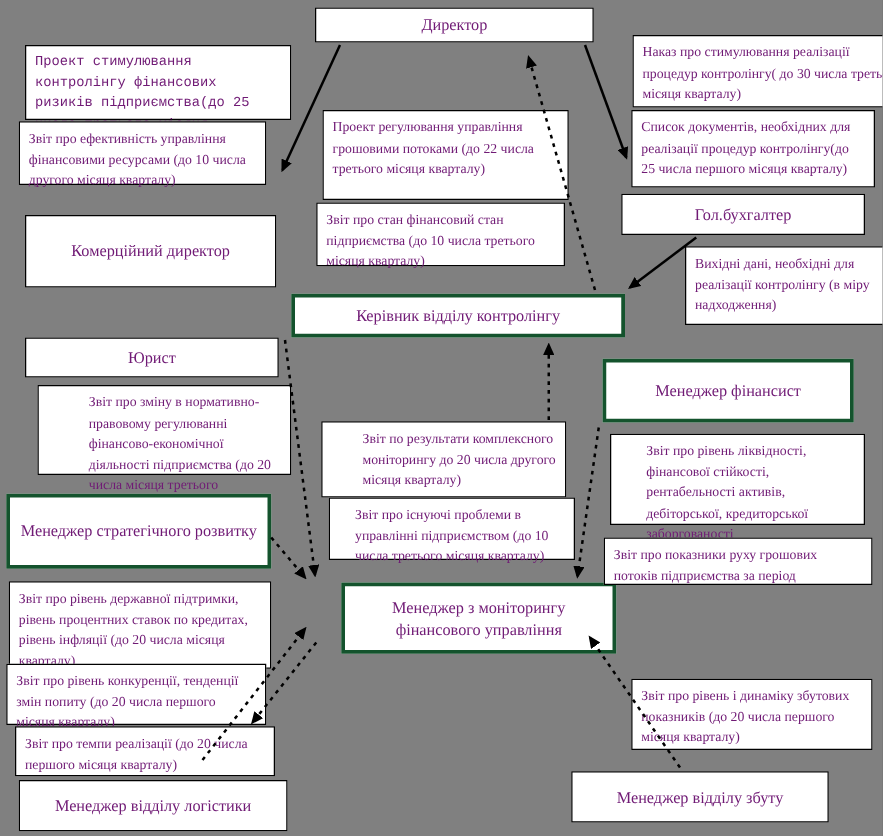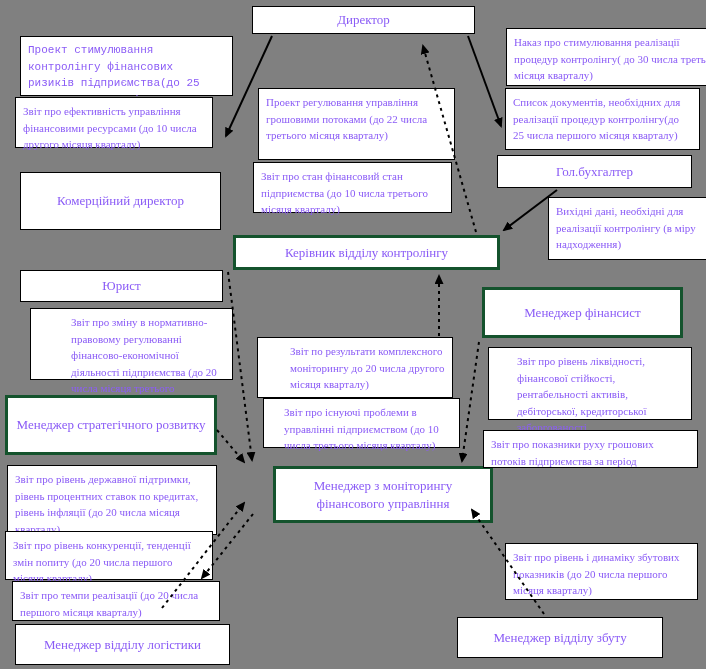--- a/index.html
+++ b/index.html
@@ -3,21 +3,21 @@
 <meta charset="utf-8">
 <style>
   html,body{margin:0;padding:0;}
   body{background:#666;}
   #canvas{
     position:relative;width:706px;height:669px;background:#808080;
     font-family:"Liberation Serif","DejaVu Serif",serif;overflow:hidden;
   }
   .box{
     position:absolute;background:#fff;border:1px solid #000;box-sizing:border-box;
-    font-size:11px;line-height:1.5;color:#8b5cf6;padding:5px 7px;
+    font-size:11px;line-height:1.5;color:#701a75;padding:5px 7px;
   }
   .thick{border:3px solid #14532d;}
   .role{display:flex;align-items:center;justify-content:center;text-align:center;
     font-size:13px;line-height:1.35;}
   .ctr{text-align:left;}
   #arrows{position:absolute;left:0;top:0;width:706px;height:669px;pointer-events:none;}
   #arrows line{stroke:#000;stroke-width:2;}
   #arrows line.dash{stroke-dasharray:3 4;}
 </style>
 </head>

